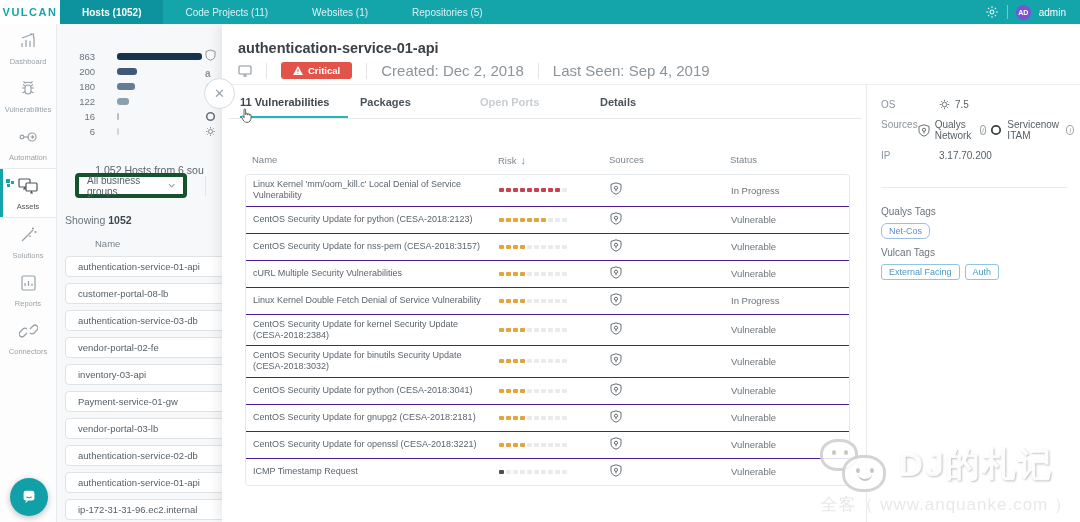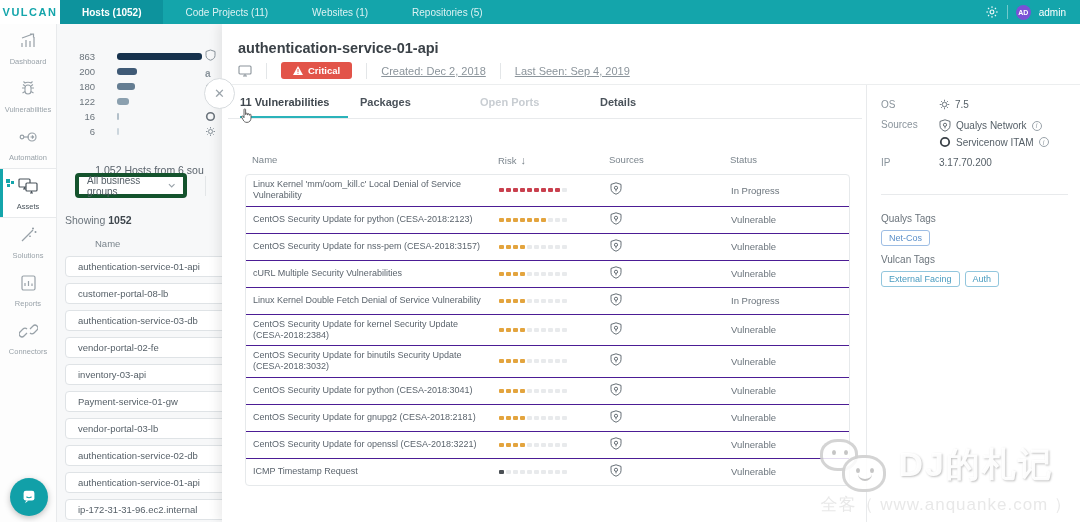--- a/index.html
+++ b/index.html
@@ -46,21 +46,21 @@
   .host-cards { position:absolute; left:8px; top:232px; width:175px; }
   .host-card { height:21px; margin-bottom:6px; background:#fff; border:1px solid #dfe3e6; border-radius:4px; display:flex; align-items:center; padding:0 12px; font-size:9.5px; color:#555f67; cursor:pointer; white-space:nowrap; overflow:hidden; }
 
   
   .overlay { position:absolute; left:222px; top:24px; width:858px; height:498px; background:#fff; box-shadow:-4px 0 10px rgba(0,0,0,.08); z-index:7; }
   .close-btn { position:absolute; left:-18px; top:54px; width:31px; height:31px; border-radius:50%; background:#fff; border:1px solid #d8dcdf; color:#9aa3aa; font-size:13px; display:flex; align-items:center; justify-content:center; cursor:pointer; z-index:9; }
   .detail-title { position:absolute; left:16px; top:16px; font-size:14.5px; font-weight:700; color:#3a4147; }
   .meta-row { position:absolute; left:16px; top:38px; display:flex; align-items:center; gap:14px; }
   .meta-sep { width:1px; height:16px; background:#e3e6e8; }
   .crit-badge { background:#e25449; color:#fff; font-size:9.5px; font-weight:700; border-radius:3px; padding:3px 12px; display:flex; align-items:center; gap:5px; }
-  .meta-text { font-size:11px; color:#8b949b;text-decoration:underline; }
+  .meta-text { font-size:15px; color:#8b949b; }
   .hdr-line { position:absolute; left:0; top:60px; width:858px; height:1px; background:#eceeef; }
   .tab-row { position:absolute; left:6px; top:64px; width:634px; height:31px; display:flex; border-bottom:1px solid #e8eaec; }
   .dtab { padding:8px 0 10px; margin:0 0 0 12px; width:108px; font-size:11px; font-weight:700; color:#4a525a; cursor:pointer; position:relative; }
   .dtab.active { color:#3f474e; border-bottom:2px solid #2bb3ba; }
   .dtab.disabled { color:#c8cdd2; cursor:default; }
   .cursor-hand { position:absolute; left:18px; top:84px; z-index:12; }
 
   
   .vt-headers { position:absolute; left:23px; top:130px; width:605px; display:flex; font-size:9.5px; color:#7b858d; }
   .vt-hname { width:253px; padding-left:7px; }
@@ -73,27 +73,27 @@
   .vt-risk { width:111px; display:flex; gap:2px; }
   .risk-dot { width:5px; height:4px; border-radius:1px; background:#e8eaec; }
   .vt-src { width:121px; }
   .vt-status { font-size:9.5px; color:#6b747c; }
 
   
   .side-info { position:absolute; right:0; top:61px; width:214px; height:437px; border-left:1px solid #e8eaec; padding:14px 12px 0 14px; }
   .si-row { display:flex; margin-bottom:9px; }
   .si-label { width:58px; font-size:10px; color:#8a949c; }
   .si-val { font-size:10px; color:#555f67; display:flex; align-items:center; gap:5px; }
-  .si-sources { display:flex; flex-direction:column; gap:4px; }
+  .si-sources { display:flex; gap:4px; }
   .info-i { display:inline-flex; width:10px; height:10px; border:1px solid #9aa3aa; border-radius:50%; color:#9aa3aa; font-size:7px; align-items:center; justify-content:center; font-style:italic; }
   .si-divider { height:1px; background:#e8eaec; margin:26px 0 18px; }
   .tags-label { font-size:10px; color:#6b747c; margin:8px 0 6px; }
   .tag-row { display:flex; gap:5px; flex-wrap:wrap; }
   .tag { font-size:9px; padding:2px 7px; border-radius:3px; border:1px solid; cursor:pointer; }
-  .tag.qualys { color:#5b8fc9; border-color:#9dbde4; }
+  .tag.qualys { color:#5b8fc9; border-color:#9dbde4;border-radius:6px; }
   .tag.vulcan { color:#4a9cc0; border-color:#92c6dd; }
 
   
   .watermark { position:absolute; right:8px; bottom:6px; z-index:20; pointer-events:none; }
   .wm-top { display:flex; align-items:center; gap:6px; }
   .wm-title { font-size:34px; font-weight:700; color:rgba(255,255,255,.95); text-shadow:1px 1px 2px rgba(120,120,120,.45), -1px -1px 1px rgba(255,255,255,.7); letter-spacing:2px; }
   .wm-sub { font-size:17px; color:rgba(190,190,190,.35); text-align:right; margin-top:-2px; letter-spacing:1px; }
   .bubble { position:relative; border:3px solid rgba(170,170,170,.5); background:rgba(255,255,255,.85); border-radius:46%; }
   .bubble .eye { position:absolute; width:4px; height:5px; border-radius:50%; background:rgba(150,150,150,.55); }
   .bubble .smile { position:absolute; width:14px; height:7px; border-bottom:2px solid rgba(150,150,150,.55); border-radius:0 0 10px 10px; }

